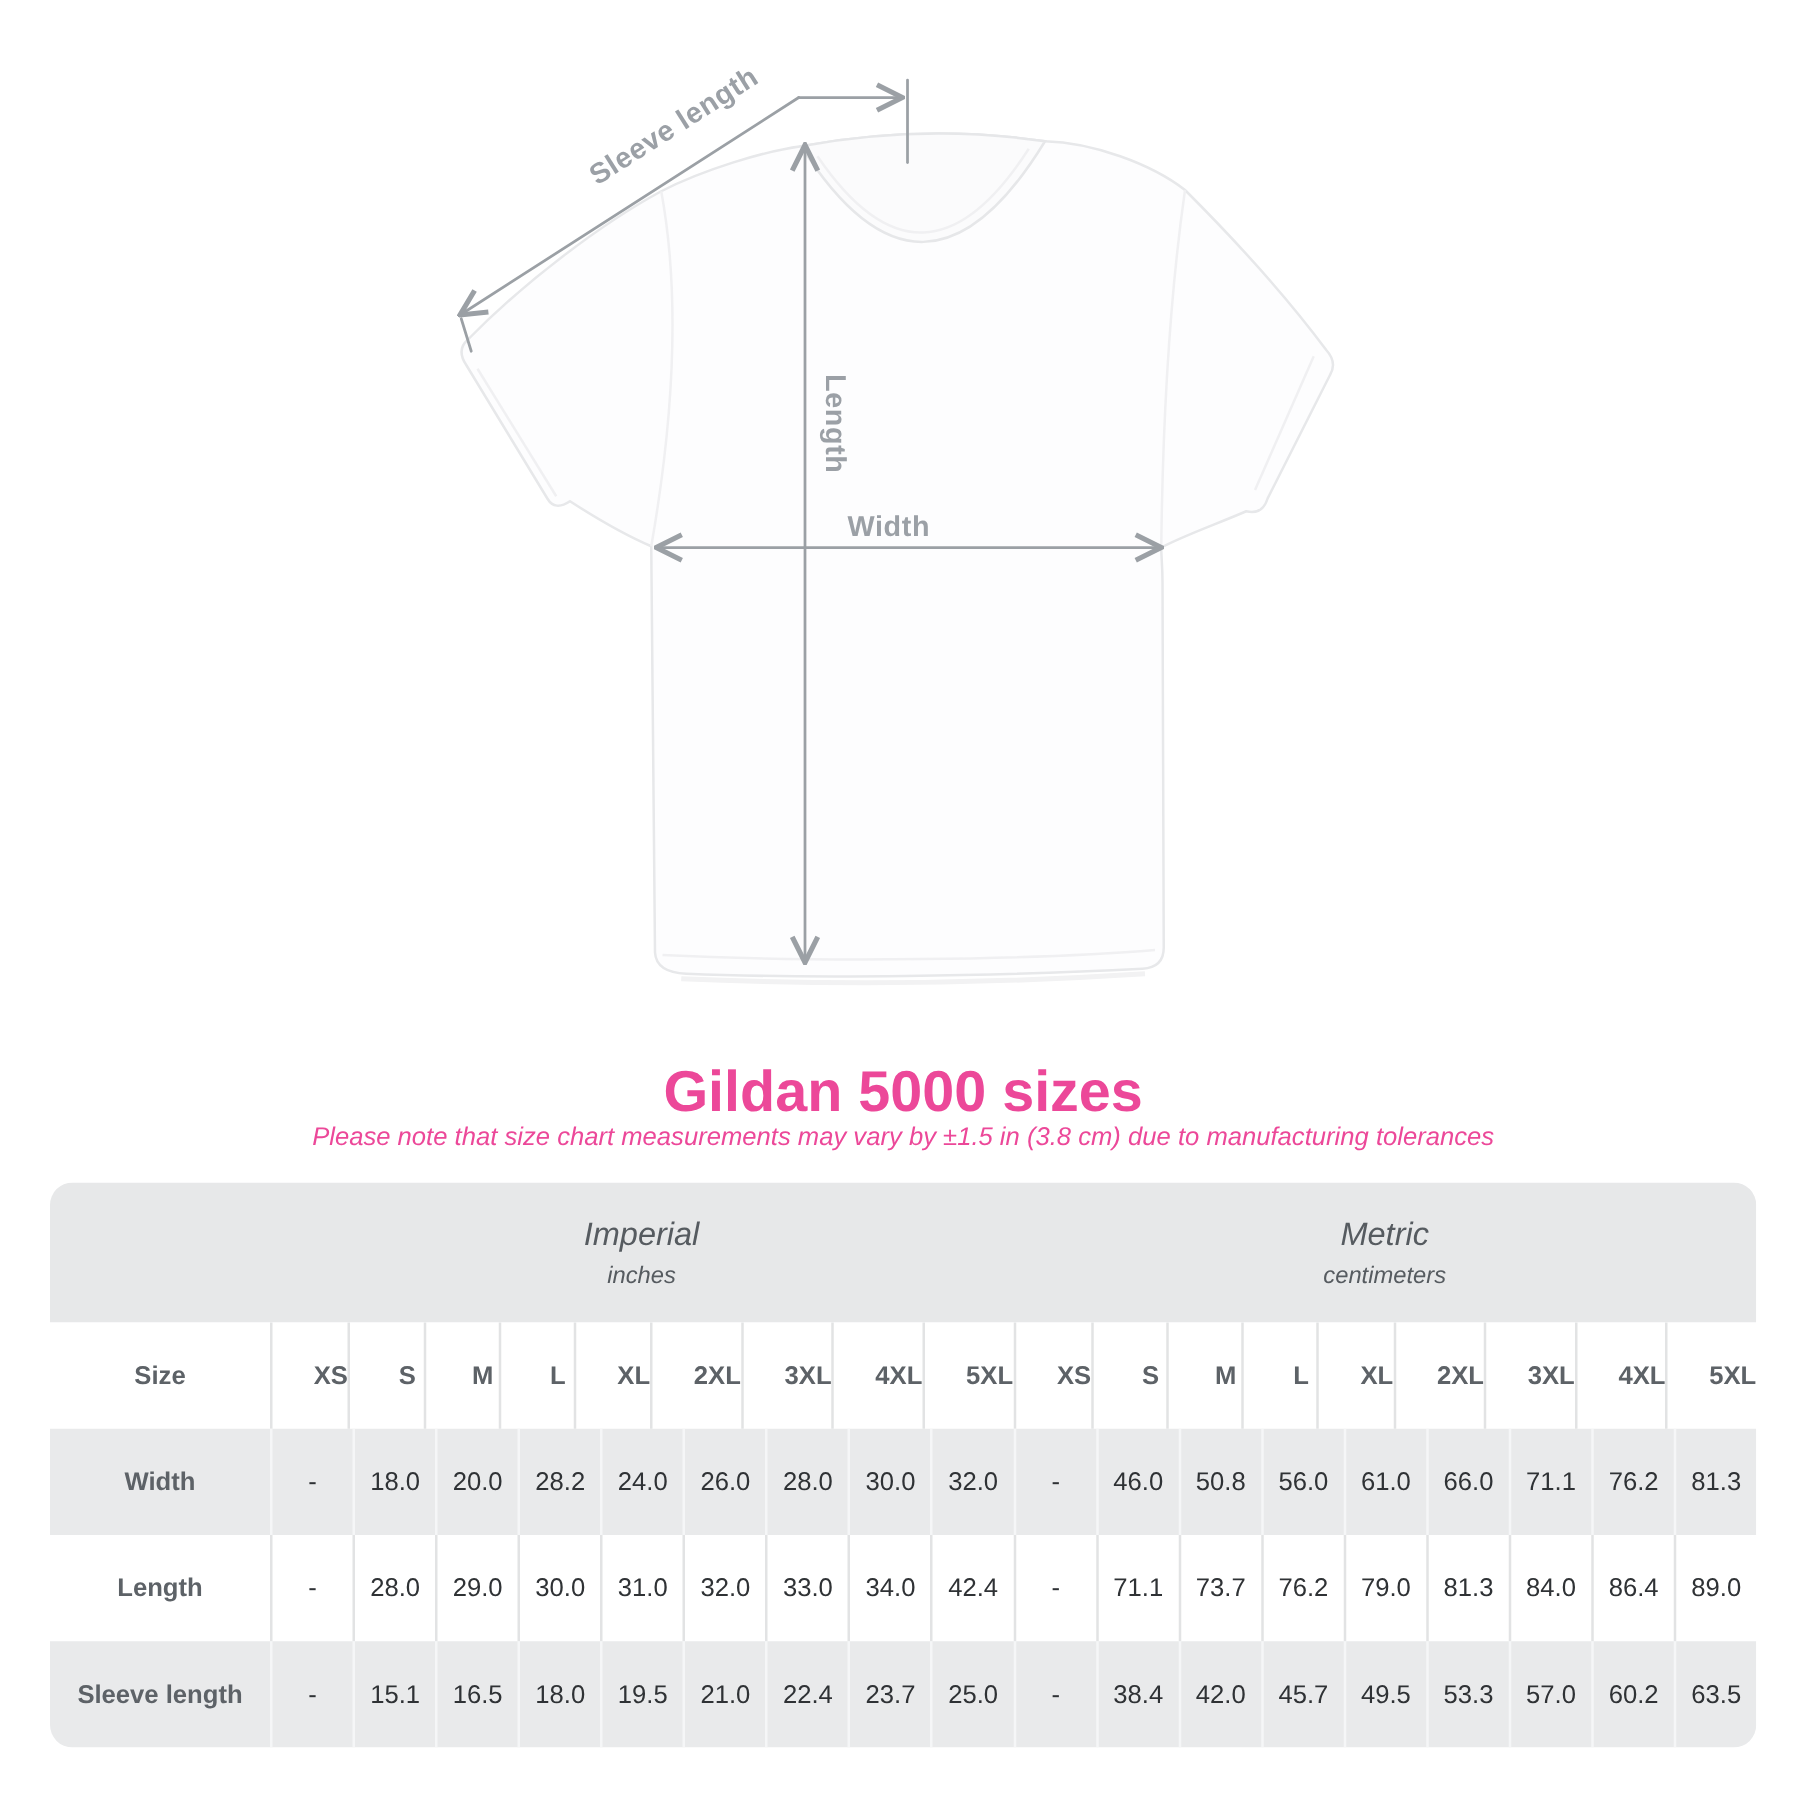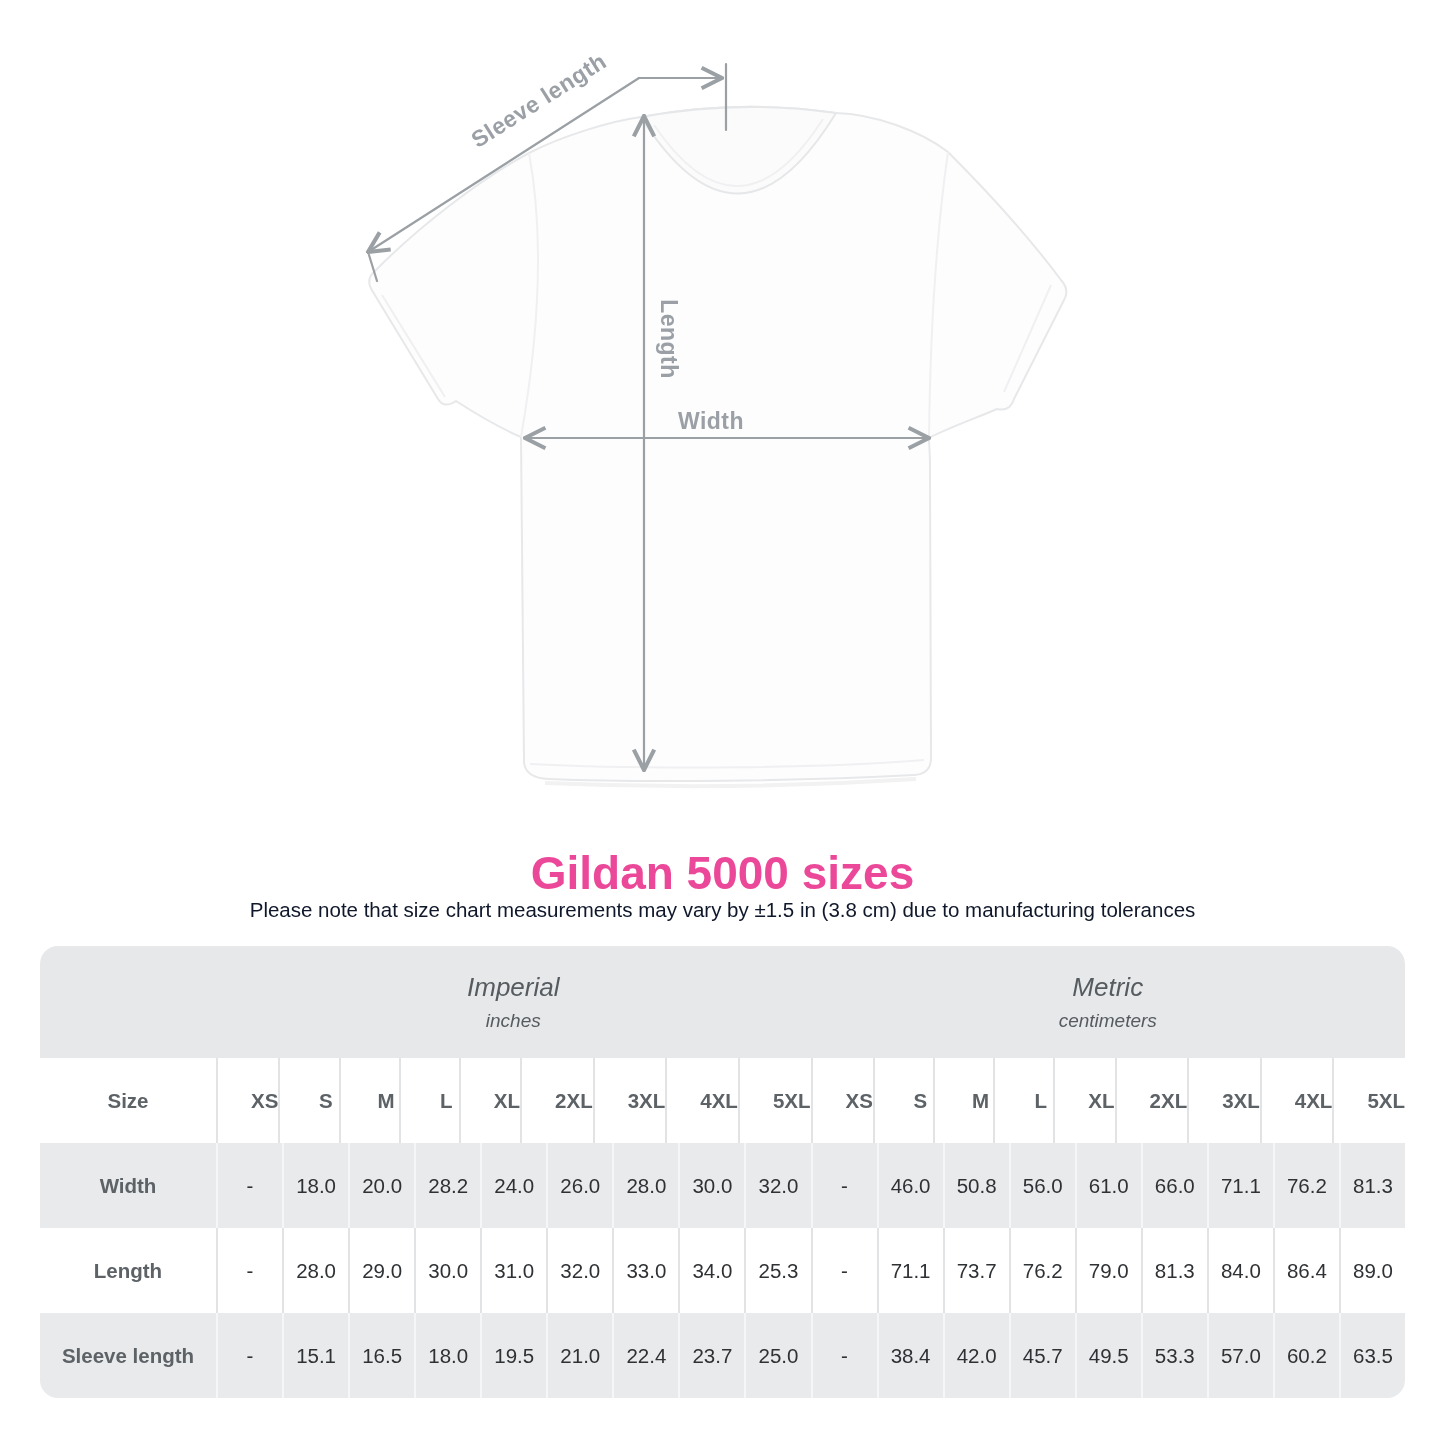--- a/index.html
+++ b/index.html
@@ -14,21 +14,21 @@
   .tee-seam   { fill:none; stroke:#f0f0f2; stroke-width:2; }
   .tee-shadow { fill:none; stroke:#f2f2f3; stroke-width:4; }
   .dim        { fill:none; stroke:#9ba0a5; stroke-width:2.2; stroke-linecap:round; }
   .dim-label  { font-family:"Liberation Sans", sans-serif; font-size:23px; font-weight:bold;
                 fill:#9ba0a6; letter-spacing:.5px; text-anchor:middle; }
 
   
   .title { position:absolute; top:846px; left:0; width:100%; text-align:center;
            font-size:46px; font-weight:bold; color:#ec4899; }
   .note  { position:absolute; top:898px; left:0; width:100%; text-align:center;
-           font-size:20.5px; color:#0f172a; }
+           font-size:20.5px; font-style:italic; color:#ec4899; }
 
   
   .card { position:absolute; top:946px; left:40px; width:1365px; border-radius:18px;
           overflow:hidden; background:#fff; }
   .band { display:grid; grid-template-columns:176px 1fr 1fr; height:112px; background:#e7e8e9; }
   .band-group { display:flex; flex-direction:column; align-items:center; justify-content:center;
                 row-gap:7px; color:#565b60; }
   .band-title { font-size:26px; font-weight:normal; font-style:italic; }
   .band-unit  { font-size:19px; font-style:italic; }
 
@@ -160,21 +160,21 @@
     <div class="trow row-white" id="row-1">
         <div class="cell lbl">Length</div>
         <div class="cell val">-</div>
         <div class="cell val">28.0</div>
         <div class="cell val">29.0</div>
         <div class="cell val">30.0</div>
         <div class="cell val">31.0</div>
         <div class="cell val">32.0</div>
         <div class="cell val">33.0</div>
         <div class="cell val">34.0</div>
-        <div class="cell val">25.3</div>
+        <div class="cell val">42.4</div>
         <div class="cell val">-</div>
         <div class="cell val">71.1</div>
         <div class="cell val">73.7</div>
         <div class="cell val">76.2</div>
         <div class="cell val">79.0</div>
         <div class="cell val">81.3</div>
         <div class="cell val">84.0</div>
         <div class="cell val">86.4</div>
         <div class="cell val">89.0</div>
       </div>

